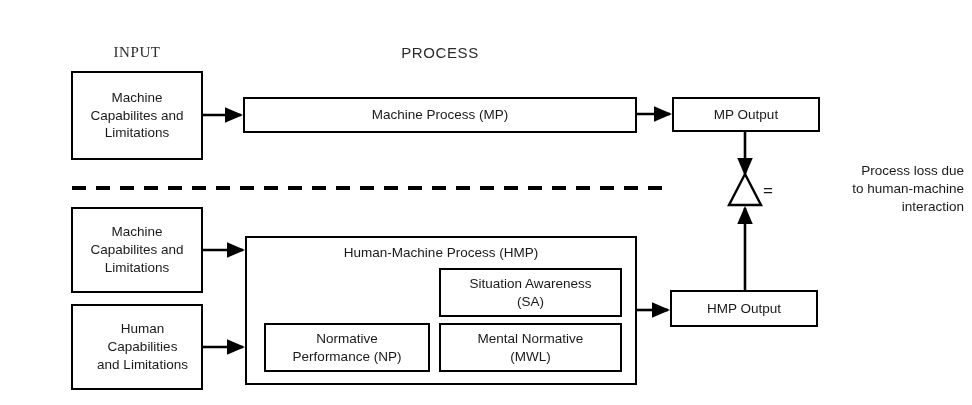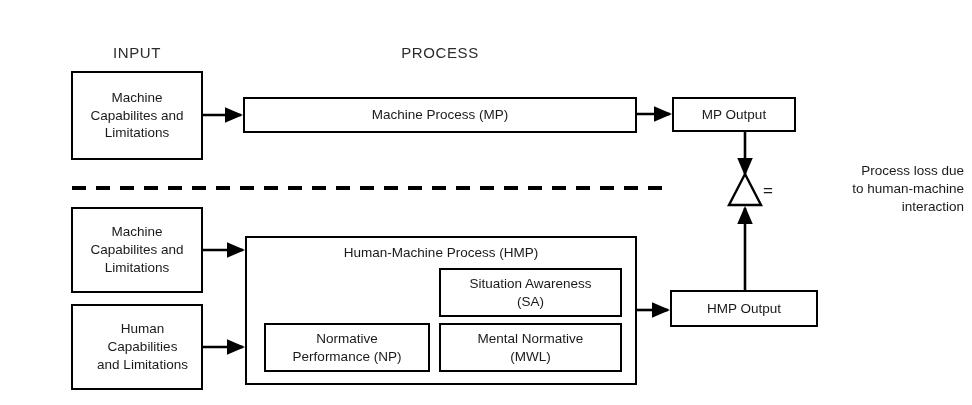--- a/index.html
+++ b/index.html
@@ -76,21 +76,21 @@
     font-size: 17px;
     color: #1a1a1a;
     line-height: 1;
   }
 </style>
 </head>
 <body>
 
 <div id="canvas">
 
-  <div class="col-header" style="left:71px; top:44px; width:132px;">INPUT</div>
+  <div class="col-header" style="left:71px; top:44px; width:132px;font-family:Liberation Serif, serif;">INPUT</div>
   <div class="col-header" style="left:243px; top:44px; width:394px;">PROCESS</div>
 
   <svg class="lines" viewBox="0 0 972 405" xmlns="http://www.w3.org/2000/svg">
     <defs>
       <marker id="arrowhead" markerWidth="7" markerHeight="7" refX="6.2" refY="3" orient="auto">
         <path d="M0,0 L7,3 L0,6 z" fill="#000000"></path>
       </marker>
     </defs>
 
     <line x1="203" y1="115" x2="241" y2="115" stroke="#000000" stroke-width="2.6" marker-end="url(#arrowhead)"></line>
@@ -115,21 +115,21 @@
   <div class="box" style="left:71px; top:71px; width:132px; height:89px;">
     <span style="white-space:pre-line;">Machine
 Capabilites and
 Limitations</span>
   </div>
 
   <div class="box" style="left:243px; top:97px; width:394px; height:36px;">
     <span>Machine Process (MP)</span>
   </div>
 
-  <div class="box" style="left:672px; top:97px; width:124px; height:35px;">
+  <div class="box" style="left:672px; top:97px; width:148px; height:35px;">
     <span>MP Output</span>
   </div>
 
   <div class="eq" style="left:763px; top:182px;">=</div>
   <div class="note" style="left:779px; top:162px; width:185px;">Process loss due
 to human-machine
 interaction</div>
 
   <div class="box" style="left:71px; top:207px; width:132px; height:86px;">
     <span style="white-space:pre-line;">Machine

